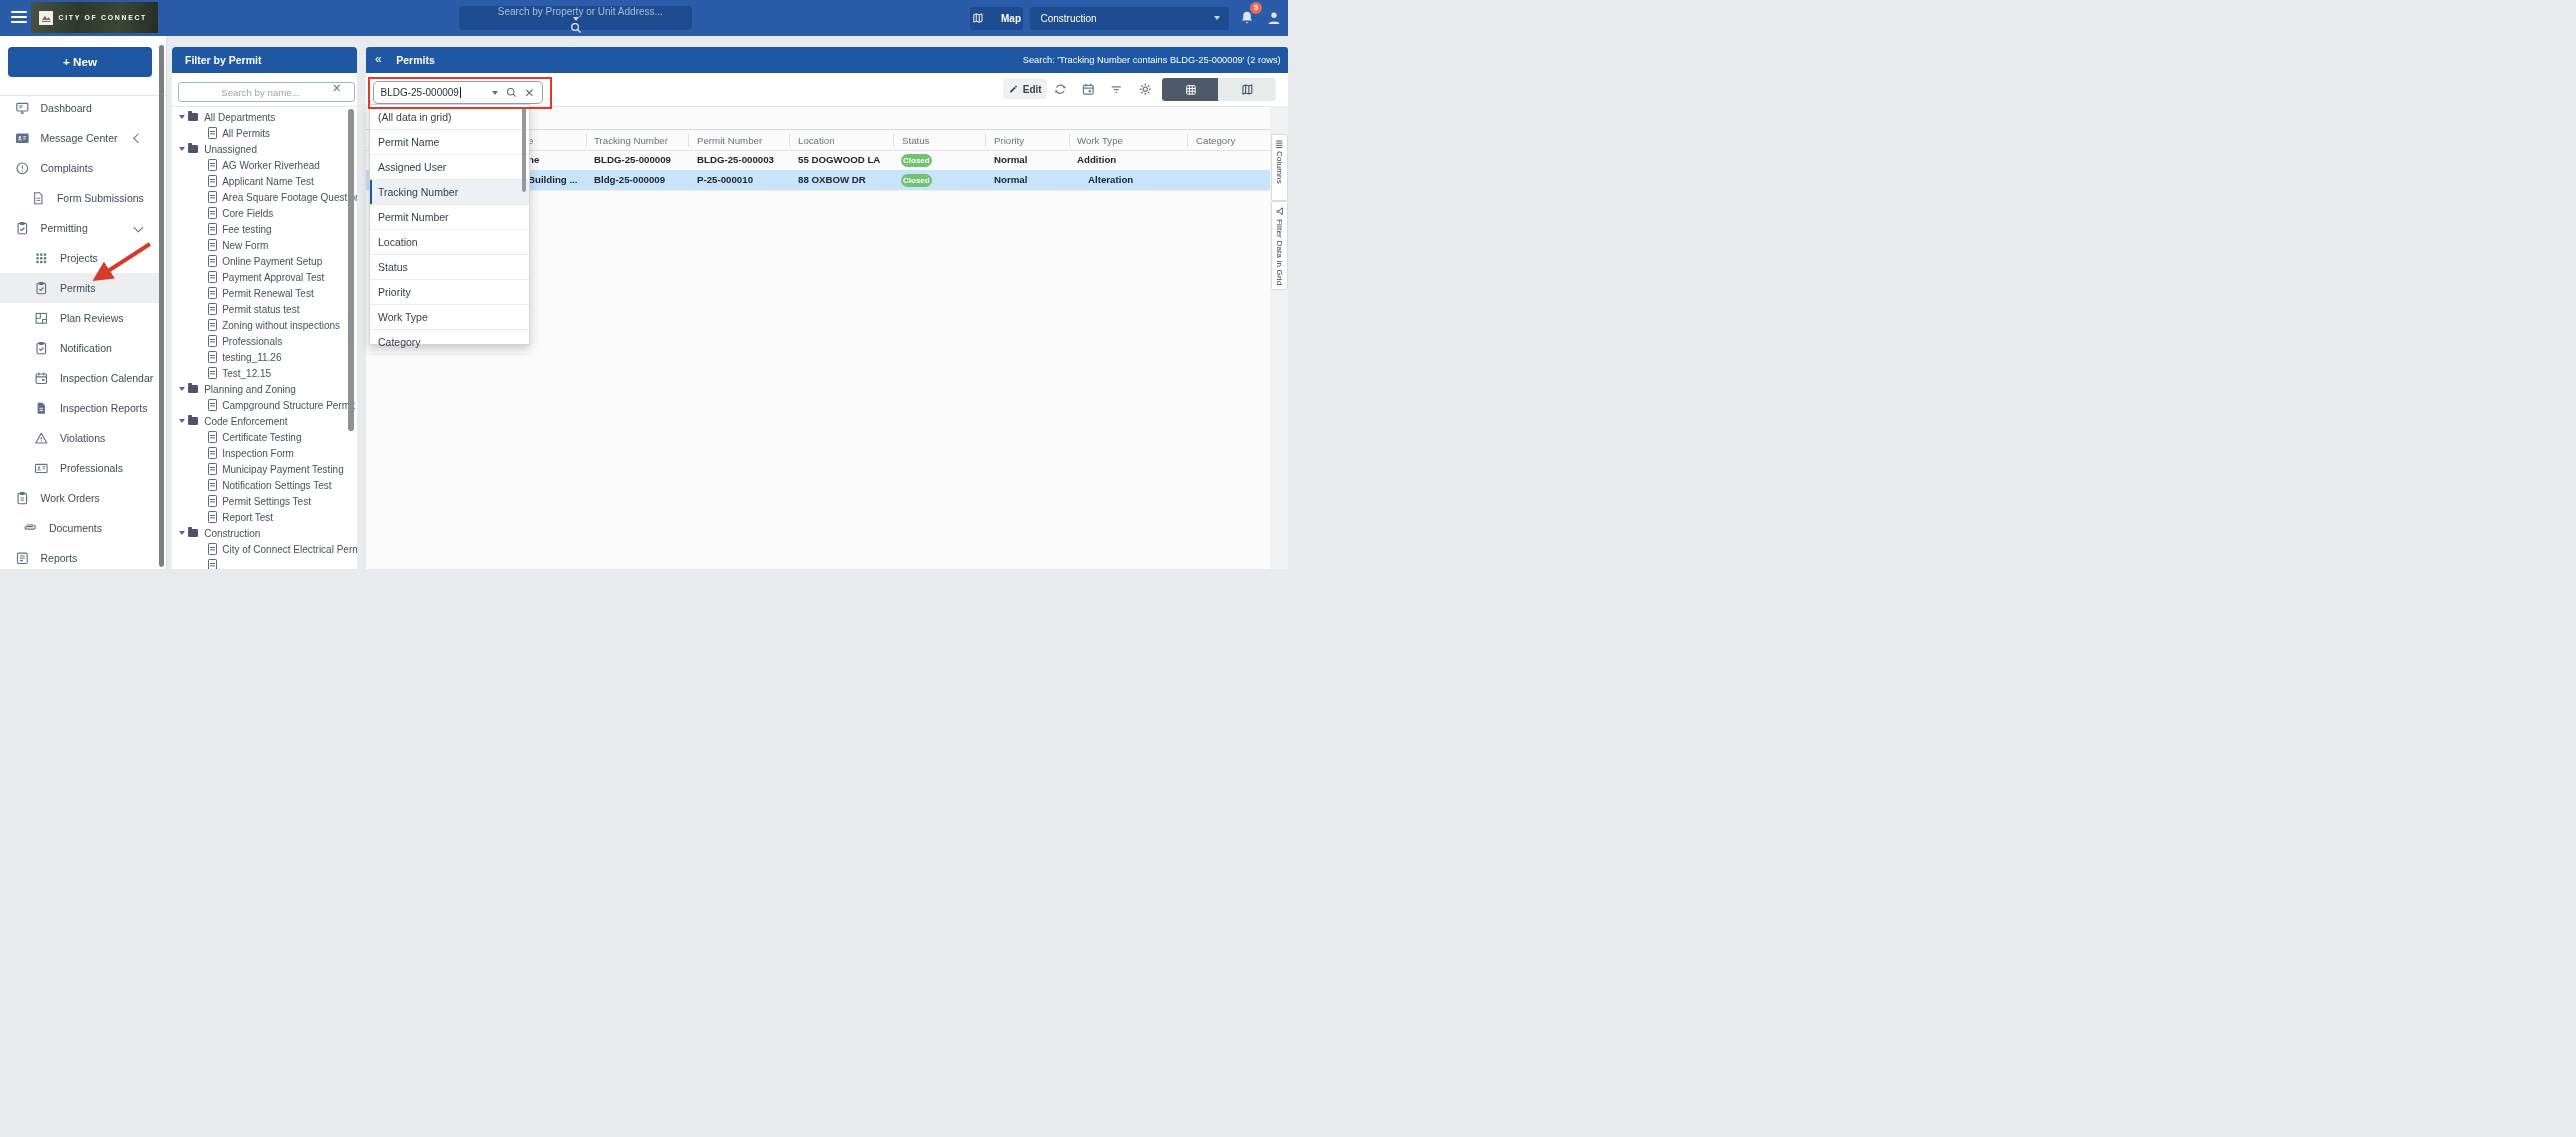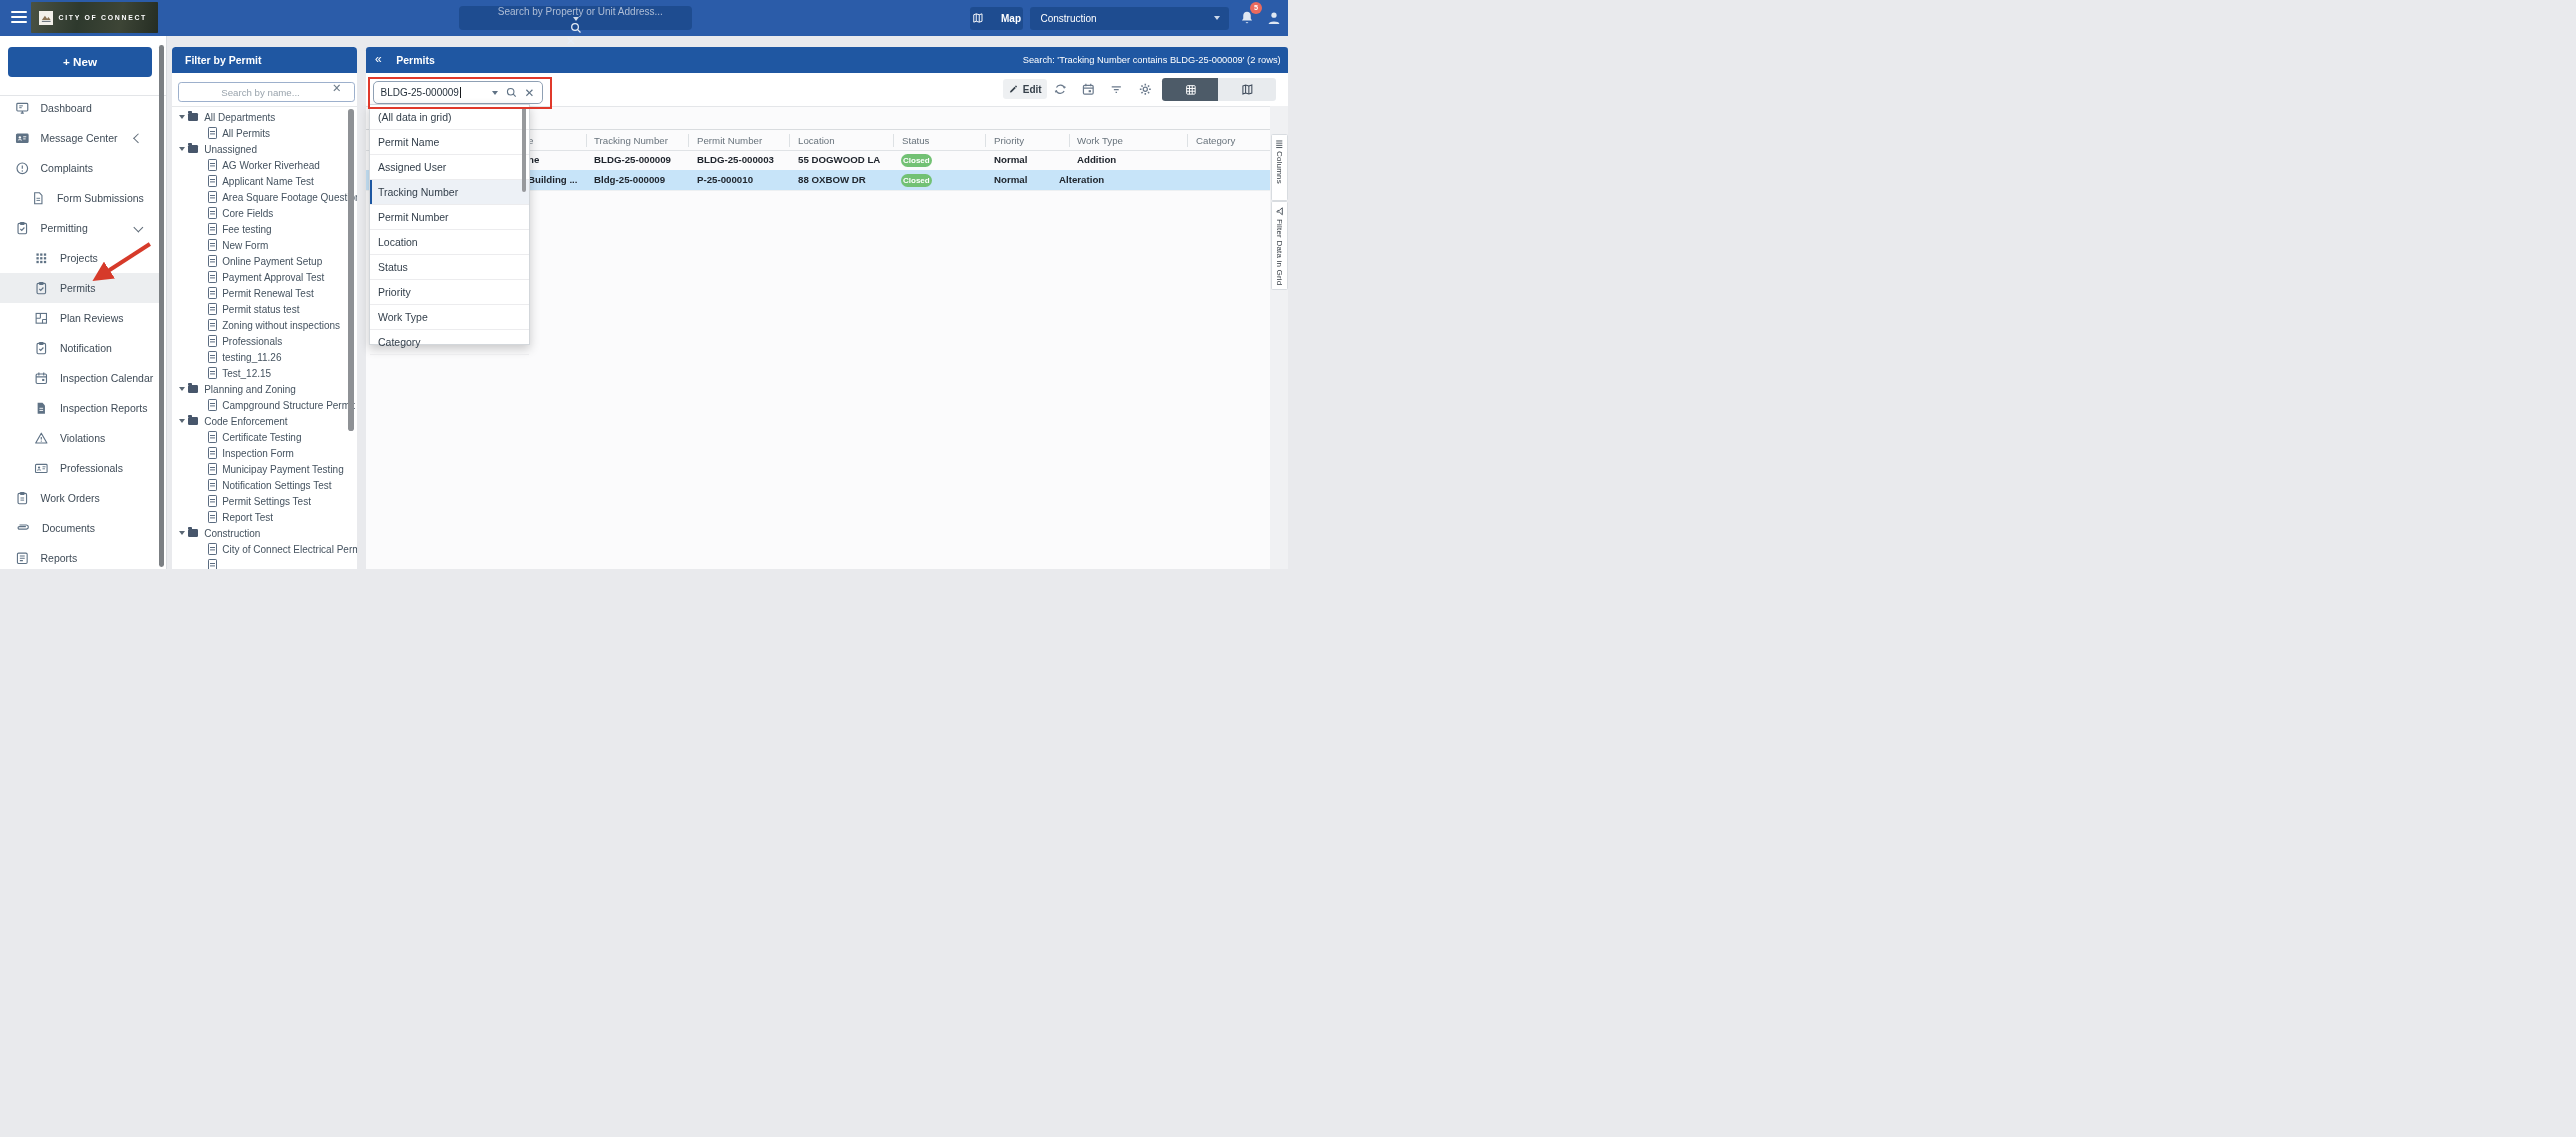--- a/index.html
+++ b/index.html
@@ -297,21 +297,21 @@
         <div class="snav" style="padding-left: 14.6px;">
           <span class="sic">
             <svg width="14.6" height="14.6" viewBox="0 0 24 24" fill="none" stroke="#5f7285" stroke-width="1.9">
               <rect x="5" y="4" width="14" height="17" rx="2"></rect>
               <rect x="9" y="2.4" width="6" height="3.2" rx="1" fill="#5f7285"></rect>
               <path d="M9 11.5h6M9 15h6" stroke-width="1.6"></path>
             </svg>
           </span>
           <span>Work Orders</span>
         </div>
-        <div class="snav" style="padding-left: 16px;">
+        <div class="snav" style="padding-left: 23px;">
           <span class="sic">
             <svg width="14.6" height="14.6" viewBox="0 0 24 24" fill="none" stroke="#5f7285" stroke-width="1.9">
               <path d="M3.8 12.6l8-8a3.4 3.4 0 014.8 4.8l-8.2 8.2a2.1 2.1 0 01-3-3l7.6-7.6" transform="rotate(45 12 12)"></path>
             </svg>
           </span>
           <span>Documents</span>
         </div>
         <div class="snav" style="padding-left: 14.6px;">
           <span class="sic">
             <svg width="14.6" height="14.6" viewBox="0 0 24 24" fill="none" stroke="#5f7285" stroke-width="1.8">
@@ -556,21 +556,21 @@
     <span class="gcell" style="left:830px"></span>
   </div>
       <div class="hline" style="top:63px;background:#edf0f2"></div>
       <div class="grow sel" style="top:63px">
     <span class="gcell" style="left:162px">Building ...</span>
     <span class="gcell" style="left:228px">Bldg-25-000009</span>
     <span class="gcell" style="left:331px">P-25-000010</span>
     <span class="gcell" style="left:432px">88 OXBOW DR</span>
     <span class="pill" style="left:535px;background:#72c174">Closed</span>
     <span class="gcell" style="left:628px">Normal</span>
-    <span class="gcell" style="left:693px">Alteration</span>
+    <span class="gcell" style="left:722px">Alteration</span>
     <span class="gcell" style="left:830px"></span>
   </div>
       <div class="hline" style="top:83px;background:#edf0f2"></div>
     </div>
   <div id="rail" class="abs">
       <div class="rail-tab" style="top: 27.5px; height: 65px;">
         <span class="ric">
           <svg width="10.5" height="10.5" viewBox="0 0 24 24" stroke="#3c464f" stroke-width="2">
             <path d="M4.5 5v14M9.5 5v14M14.5 5v14M19.5 5v14"></path>
           </svg>

